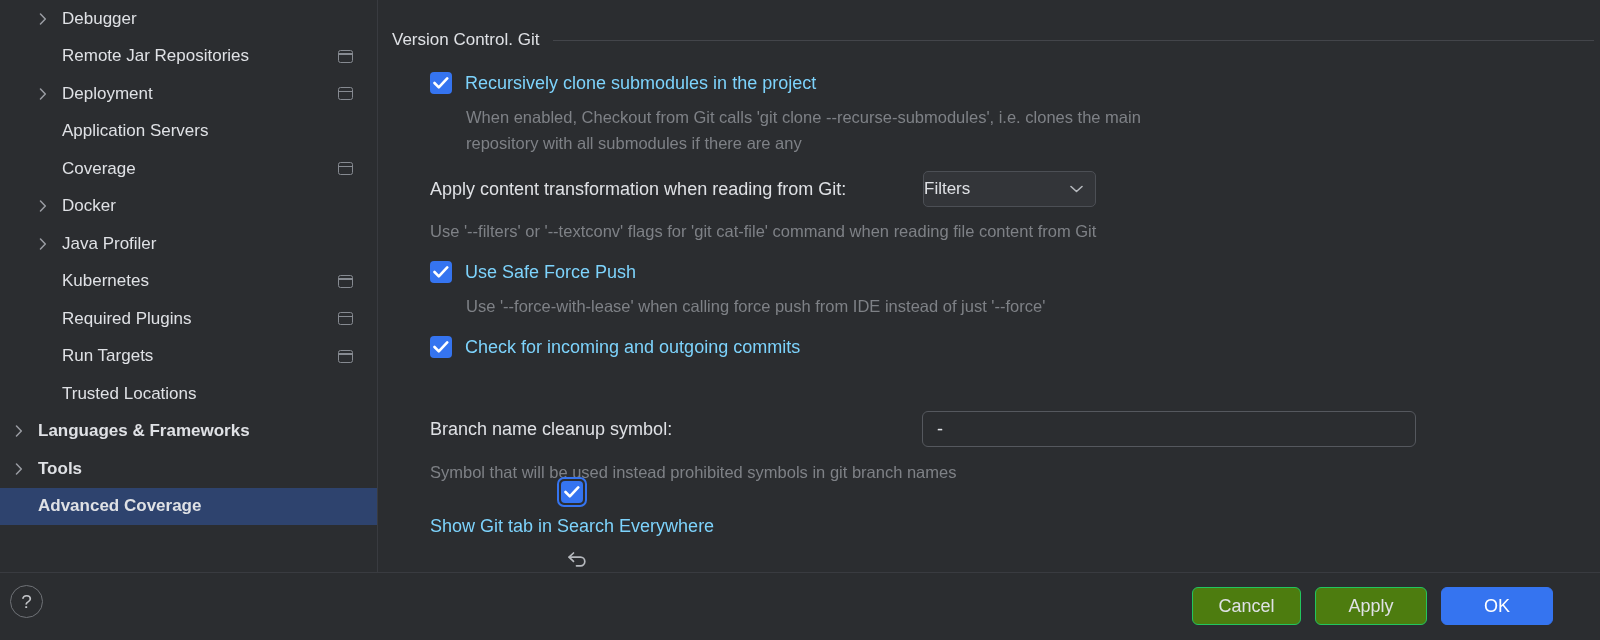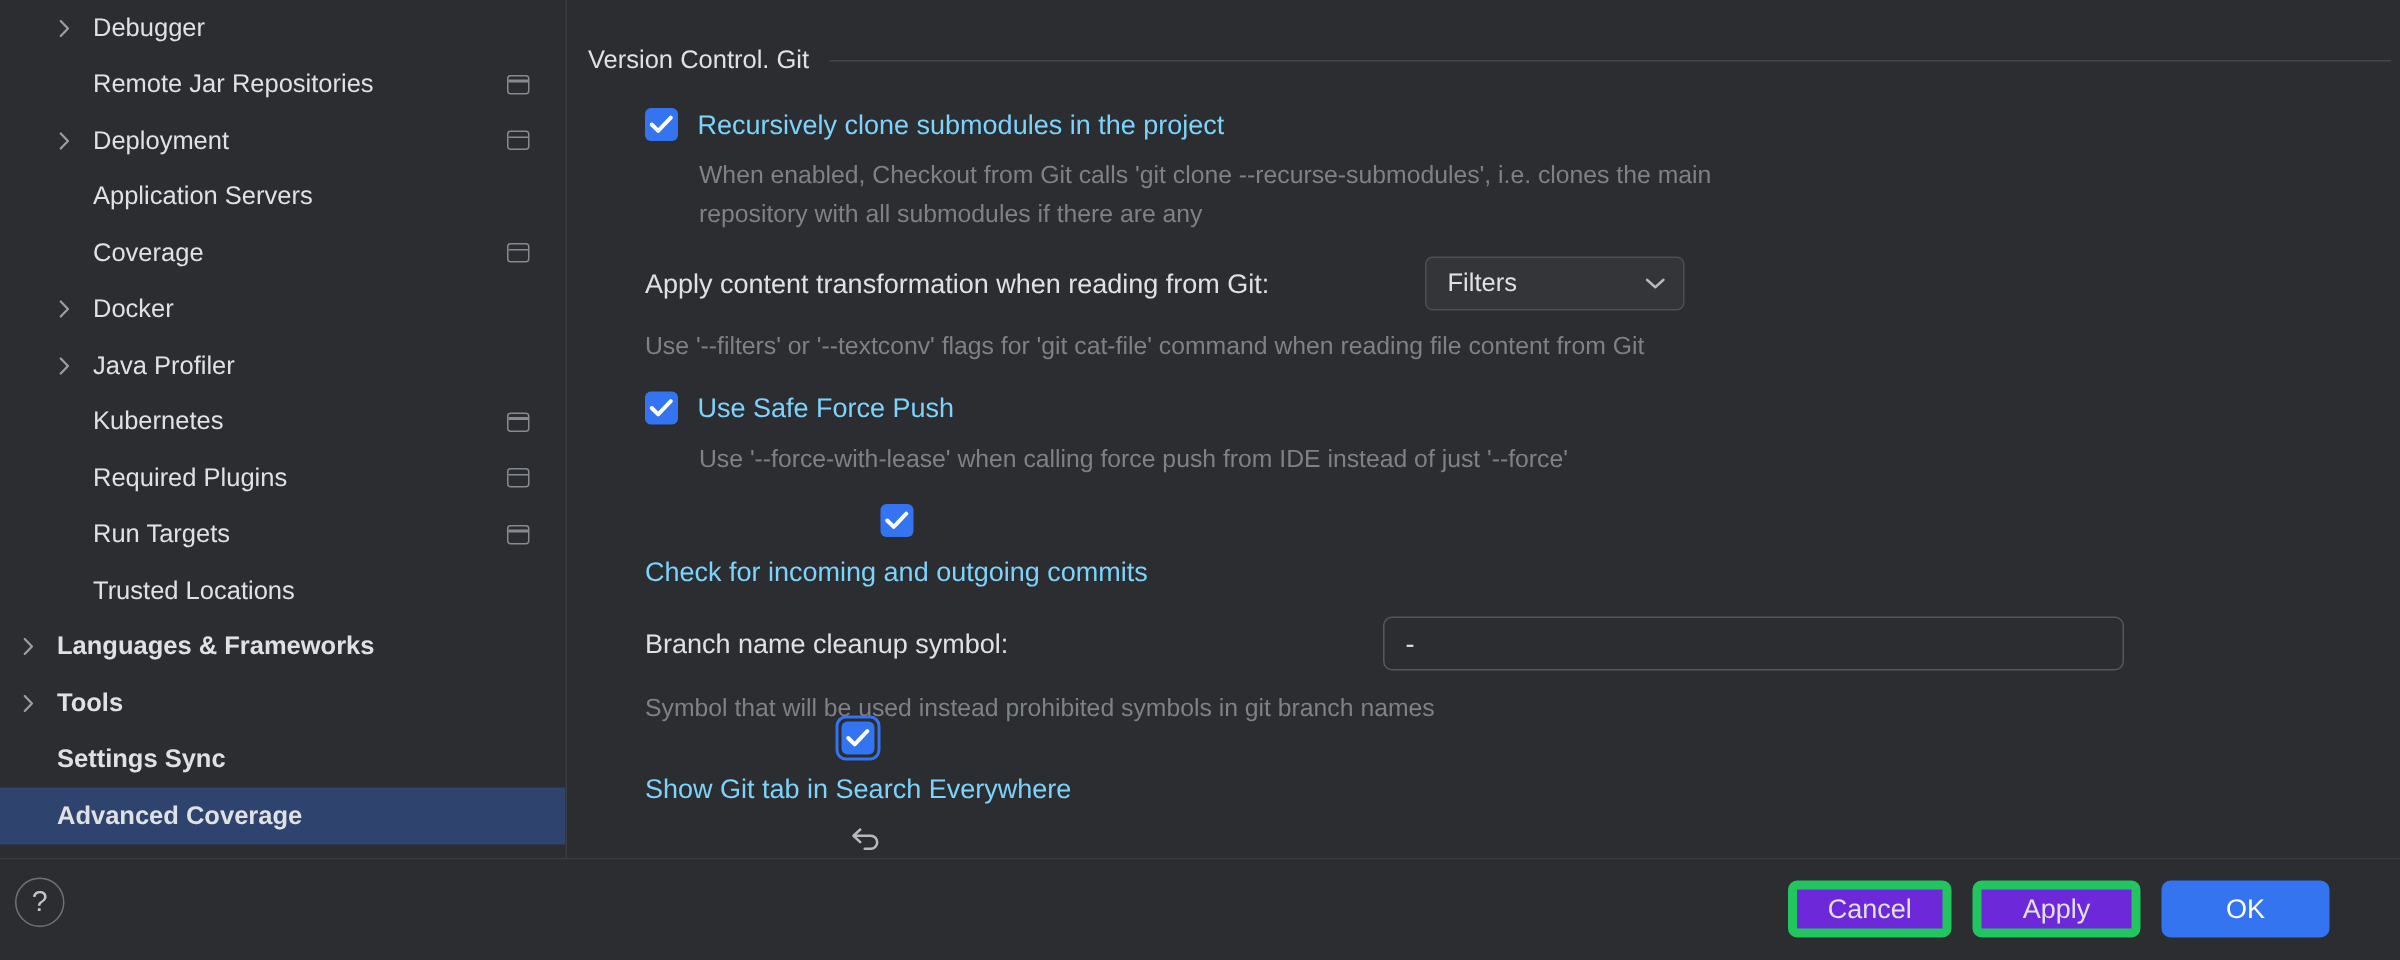--- a/index.html
+++ b/index.html
@@ -71,21 +71,21 @@
   .cbx-row { display: flex; align-items: center; gap: 13px; }
   .cbx-label { color: #7dd3fc; font-size: 18px; white-space: nowrap; }
   .hint {
     color: #7e8186; font-size: 16.5px; line-height: 26px;
   }
   .field-label { color: #dfe1e5; font-size: 18px; white-space: nowrap; text-align: center; }
 
   .combo {
     position: absolute; display: flex; align-items: center;
     background: #333539; border: 1px solid #4c4f55; border-radius: 5px;
-    height: 36px; padding: 0 0 0 14px; margin-left: 27px;
+    height: 36px; padding: 0 0 0 0;
   }
   .combo .value { color: #dfe1e5; font-size: 17px; }
   .combo .caret {
     position: absolute; right: 12px; top: 0; bottom: 0;
     display: flex; align-items: center;
   }
   .textinput {
     position: absolute; background: #2b2d30; border: 1px solid #55585e;
     border-radius: 6px; height: 36px; display: flex; align-items: center;
     padding-left: 14px; color: #dfe1e5; font-size: 18px;
@@ -106,21 +106,21 @@
     border-radius: 50%; border: 1.4px solid #6f7277;
     display: flex; align-items: center; justify-content: center;
     color: #c3c5c9; font-size: 19px;
   }
   .btn {
     position: absolute; top: 14px; height: 38px;
     display: flex; align-items: center; justify-content: center;
     font-size: 18px; border-radius: 6px; white-space: nowrap;
   }
   .btn.secondary {
-    background: #6d28d9; border: 6px solid #22c55e; color: #dfe1e5;
+    background: #4d7c0f; border: 1px solid #22c55e; color: #dfe1e5;
   }
   .btn.primary { background: #3574f0; border: 1px solid #3574f0; color: #ffffff; }
   #btn-cancel { left: 1192px; width: 109px; }
   #btn-apply  { left: 1315px; width: 112px; }
   #btn-ok     { left: 1441px; width: 112px; }
 </style>
 </head>
 <body>
 
 <div class="dialog">
@@ -194,23 +194,20 @@
         <span class="label">Languages &amp; Frameworks</span>
       </div>
       <div class="tree-row lvl1">
         <span class="chevron">
           <svg width="8" height="12" viewBox="0 0 8 12">
             <path d="M1.5 1 L6.3 6 L1.5 11" stroke="#9a9da3" stroke-width="1.5" fill="none" stroke-linecap="round" stroke-linejoin="round"></path>
           </svg>
         </span>
         <span class="label">Tools</span>
       </div>
-      <div class="tree-row lvl1">
-        <span class="label">Settings Sync</span>
-      </div>
       <div class="tree-row lvl1 selected">
         <span class="label">Advanced Coverage</span>
       </div>
     </div>
   <div class="sidebar-divider"></div>
 
   <div class="main">
 
     <div class="section-head">
       <span class="title">Version Control. Git</span>
@@ -244,21 +241,21 @@
     <div class="row cbx-row" style="top:261px; left:52px;">
       <span class="cbx">
         <svg width="16" height="14" viewBox="0 0 16 14">
             <path d="M1.5 7 L5.8 11.3 L14.2 2.4" stroke="#ffffff" stroke-width="2.6" fill="none" stroke-linecap="round" stroke-linejoin="round"></path>
           </svg>
       </span>
       <span class="cbx-label">Use Safe Force Push</span>
     </div>
     <div class="row hint" style="top:293px; left:88px;">Use '--force-with-lease' when calling force push from IDE instead of just '--force'</div>
 
-    <div class="row cbx-row" style="top:336px; left:52px;flex-direction:column;">
+    <div class="row cbx-row" style="top:336px; left:52px;">
       <span class="cbx">
         <svg width="16" height="14" viewBox="0 0 16 14">
             <path d="M1.5 7 L5.8 11.3 L14.2 2.4" stroke="#ffffff" stroke-width="2.6" fill="none" stroke-linecap="round" stroke-linejoin="round"></path>
           </svg>
       </span>
       <span class="cbx-label">Check for incoming and outgoing commits</span>
     </div>
 
     <div class="row field-label" style="top:419px; left:52px;">Branch name cleanup symbol:</div>
     <div class="textinput" style="top:411px; left:544px; width:494px;">-</div>

